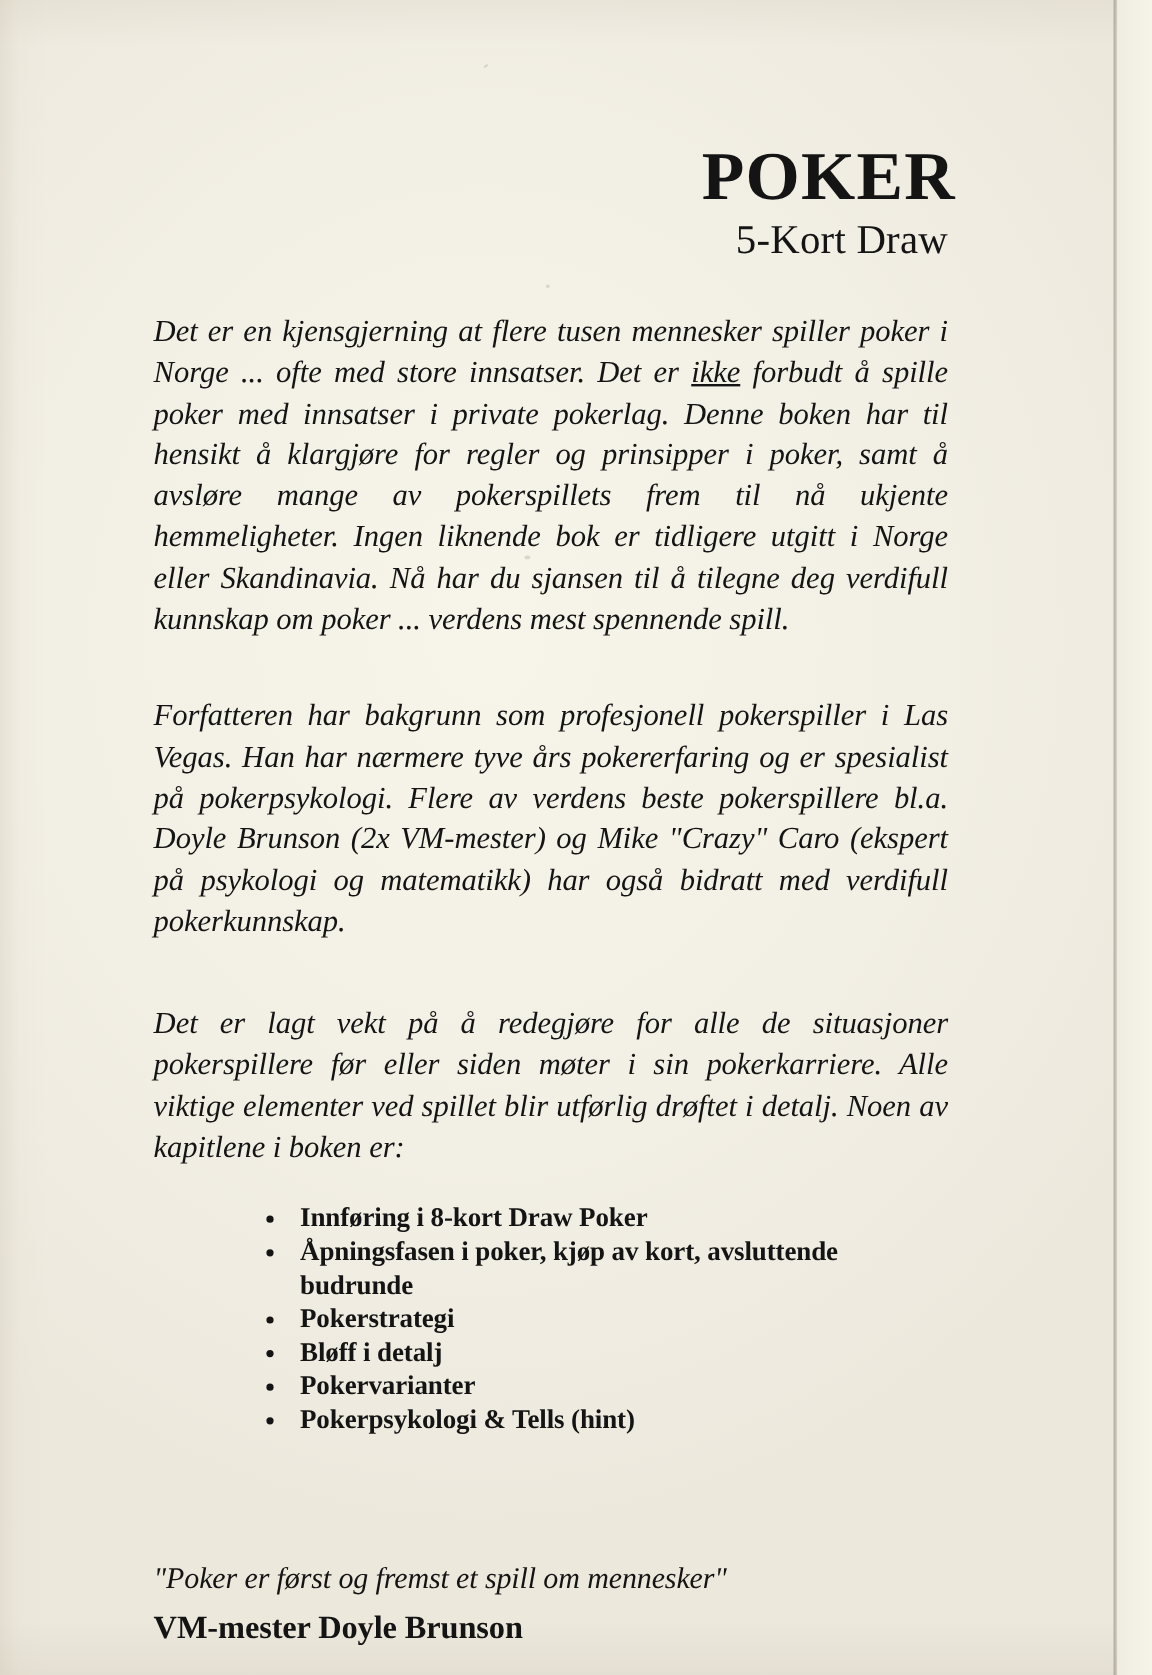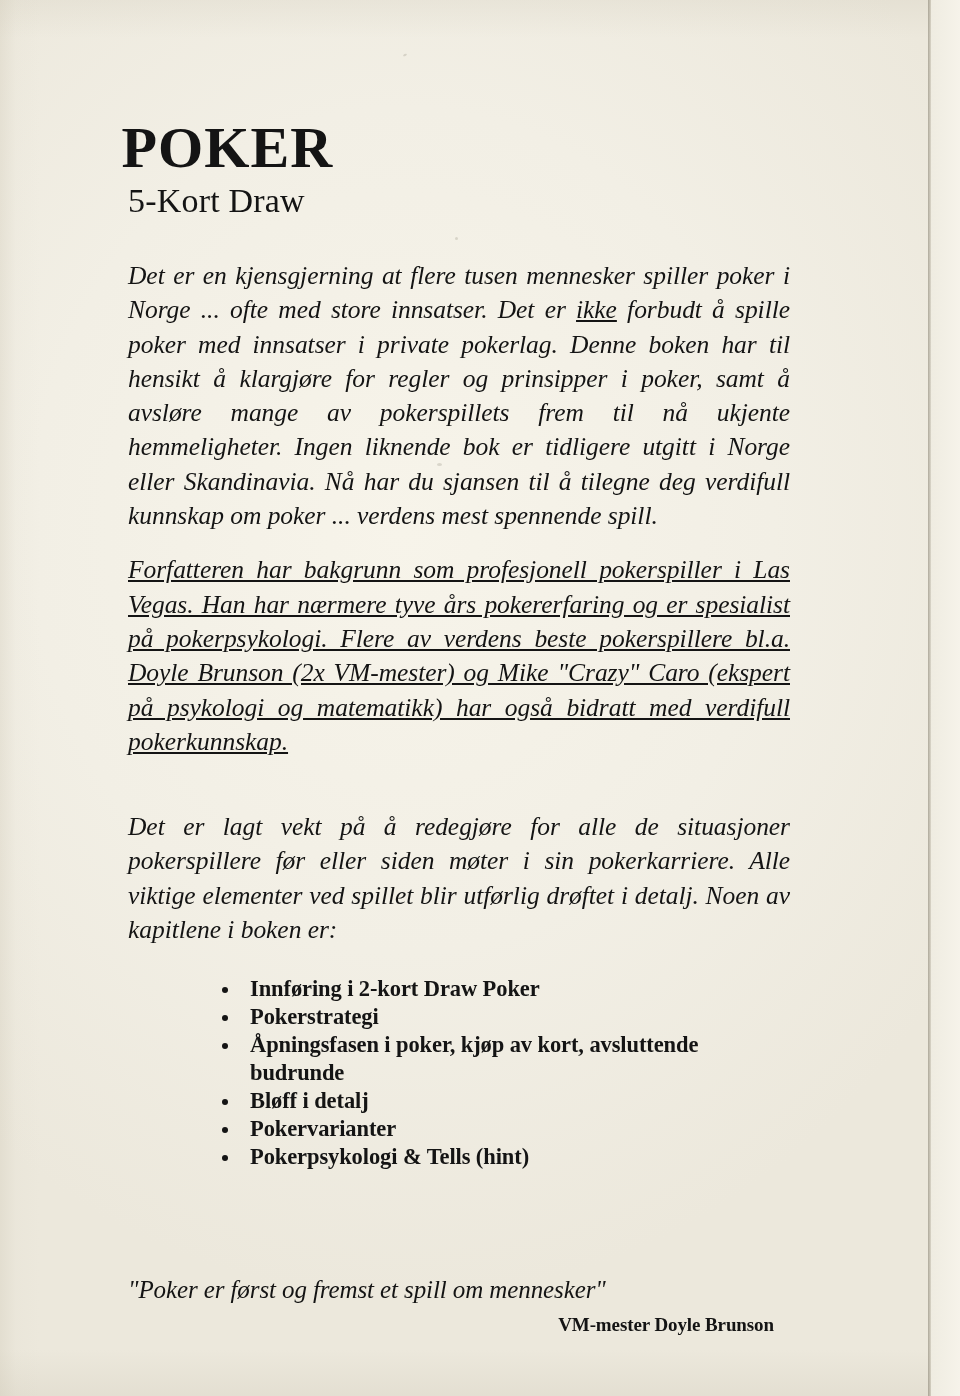--- a/index.html
+++ b/index.html
@@ -66,21 +66,21 @@
   #content {
     position: absolute;
     left: 128px;
     top: 0;
     width: 662px;
     height: 1396px;
   }
 
   
   .title-block {
-    text-align: left;
+    text-align: right;
     padding-top: 118px;
   }
   .main-title {
     font-size: 57px;
     font-weight: bold;
     letter-spacing: 1px;
     line-height: 1.04;
     margin: 0;
     transform: scaleX(1.02);
   }
@@ -95,21 +95,21 @@
   
   .body-para {
     font-style: italic;
     font-size: 25.5px;
     line-height: 1.345;
     text-align: justify;
     margin: 0;
     letter-spacing: -0.05px;
   }
   #para-1 { margin-top: 40px; }
-  #para-2 { margin-top: 20px; text-decoration: underline; }
+  #para-2 { margin-top: 46px; }
   #para-3 { margin-top: 51px; }
   .underline-word { text-decoration: underline; }
 
   
   #chapter-list {
     list-style: none;
     margin: 28px 0 0 0;
     padding: 0 0 0 94px;
   }
   #chapter-list li {
@@ -134,25 +134,24 @@
   
   #quote-block { margin-top: 103px; }
   .quote-text {
     font-style: italic;
     font-size: 25px;
     line-height: 1.3;
     margin: 0;
     letter-spacing: -0.1px;
   }
   .quote-attribution {
-    text-align: right;
     font-weight: bold;
-    font-size: 19px;
+    font-size: 27px;
     line-height: 1.3;
-    margin: 6px 16px 0 0;
+    margin: 6px 0 0 0;
     letter-spacing: -0.1px;
   }
 </style>
 </head>
 <body>
 
 <div id="paper"></div>
 <div id="page-edge"></div>
 <div id="page-edge-outer"></div>
 <div id="speck-a"></div>
@@ -166,23 +165,23 @@
     <h2 class="sub-title">5-Kort Draw</h2>
   </div>
 
   <p class="body-para" id="para-1"><span>Det er en kjensgjerning at flere tusen mennesker spiller poker i Norge ... ofte med store innsatser. Det er </span><span class="underline-word">ikke</span><span> forbudt å spille poker med innsatser i private pokerlag. Denne boken har til hensikt å klargjøre for regler og prinsipper i poker, samt å  avsløre mange av pokerspillets frem til nå ukjente hemmeligheter. Ingen liknende bok er tidligere utgitt i Norge eller Skandinavia. Nå har du sjansen til å tilegne deg verdifull kunnskap om poker ... verdens mest spennende spill.</span></p>
 
   <p class="body-para" id="para-2">Forfatteren har bakgrunn som profesjonell pokerspiller i Las Vegas. Han har nærmere tyve års pokererfaring og er spesialist på pokerpsykologi. Flere av verdens beste pokerspillere bl.a. Doyle Brunson (2x VM-mester) og Mike "Crazy" Caro (ekspert på psykologi og matematikk) har også bidratt med verdifull pokerkunnskap.</p>
 
   <p class="body-para" id="para-3">Det er lagt vekt på å redegjøre for alle de situasjoner pokerspillere før eller siden møter i sin pokerkarriere. Alle viktige elementer ved spillet  blir utførlig drøftet i detalj. Noen av kapitlene i boken er:</p>
 
   <ul id="chapter-list">
-    <li>Innføring i 2-kort Draw Poker</li>
+    <li>Innføring i 8-kort Draw Poker</li>
+    <li>Åpningsfasen i poker, kjøp av kort, avsluttende budrunde</li>
     <li>Pokerstrategi</li>
-    <li>Åpningsfasen i poker, kjøp av kort, avsluttende budrunde</li>
     <li>Bløff i detalj</li>
     <li>Pokervarianter</li>
     <li>Pokerpsykologi &amp; Tells (hint)</li>
   </ul>
 
   <div id="quote-block">
     <p class="quote-text">"Poker er først og fremst et spill om mennesker"</p>
     <p class="quote-attribution">VM-mester Doyle Brunson</p>
   </div>
 

